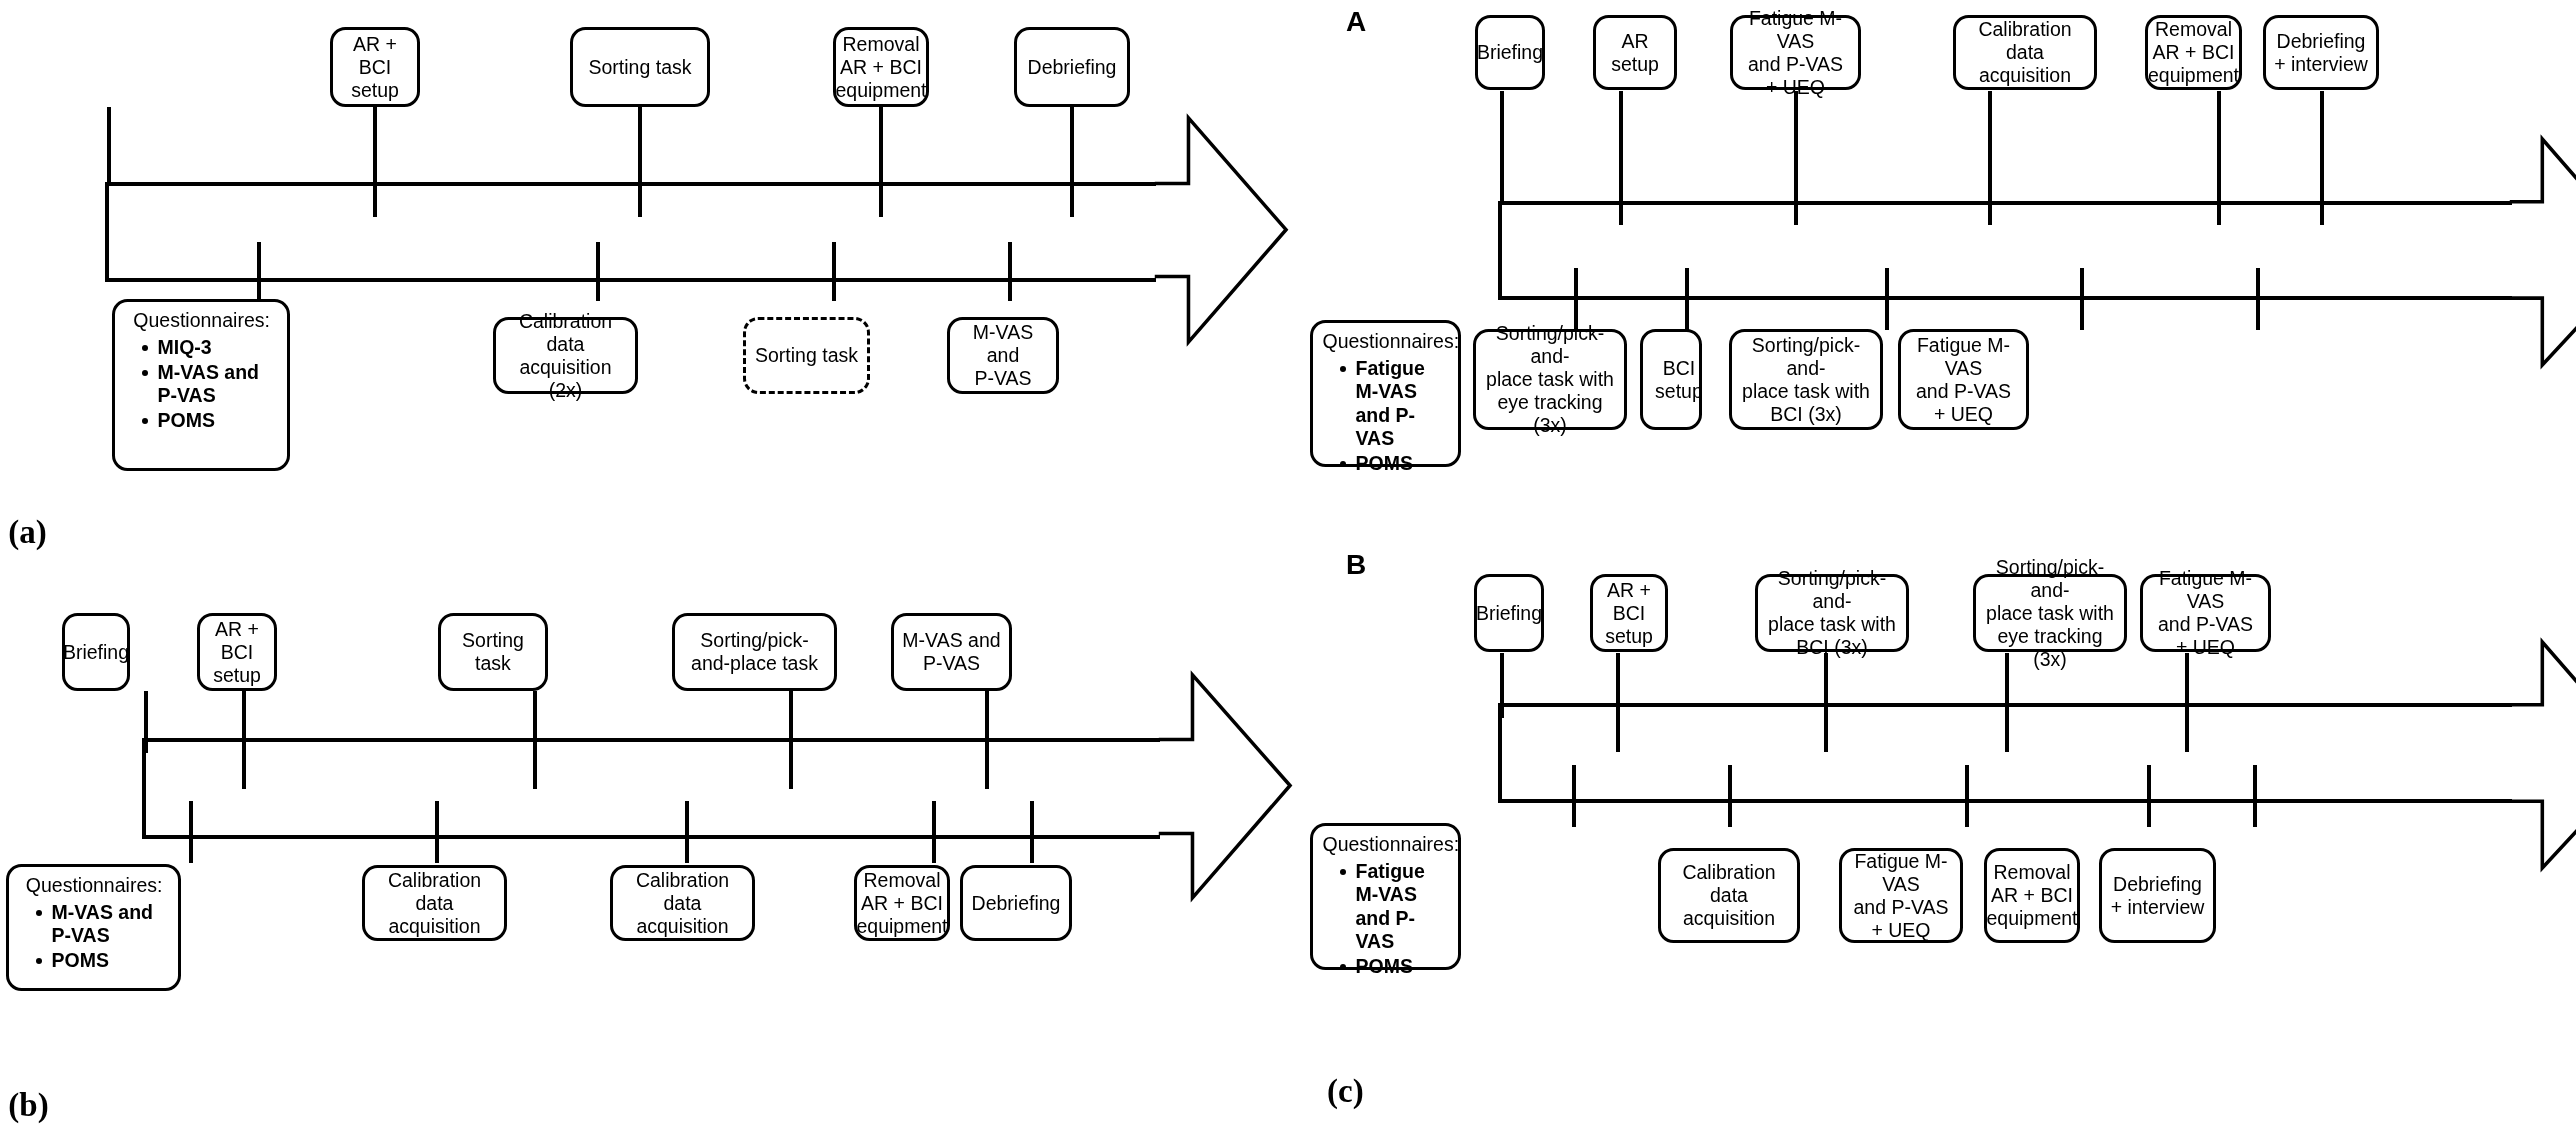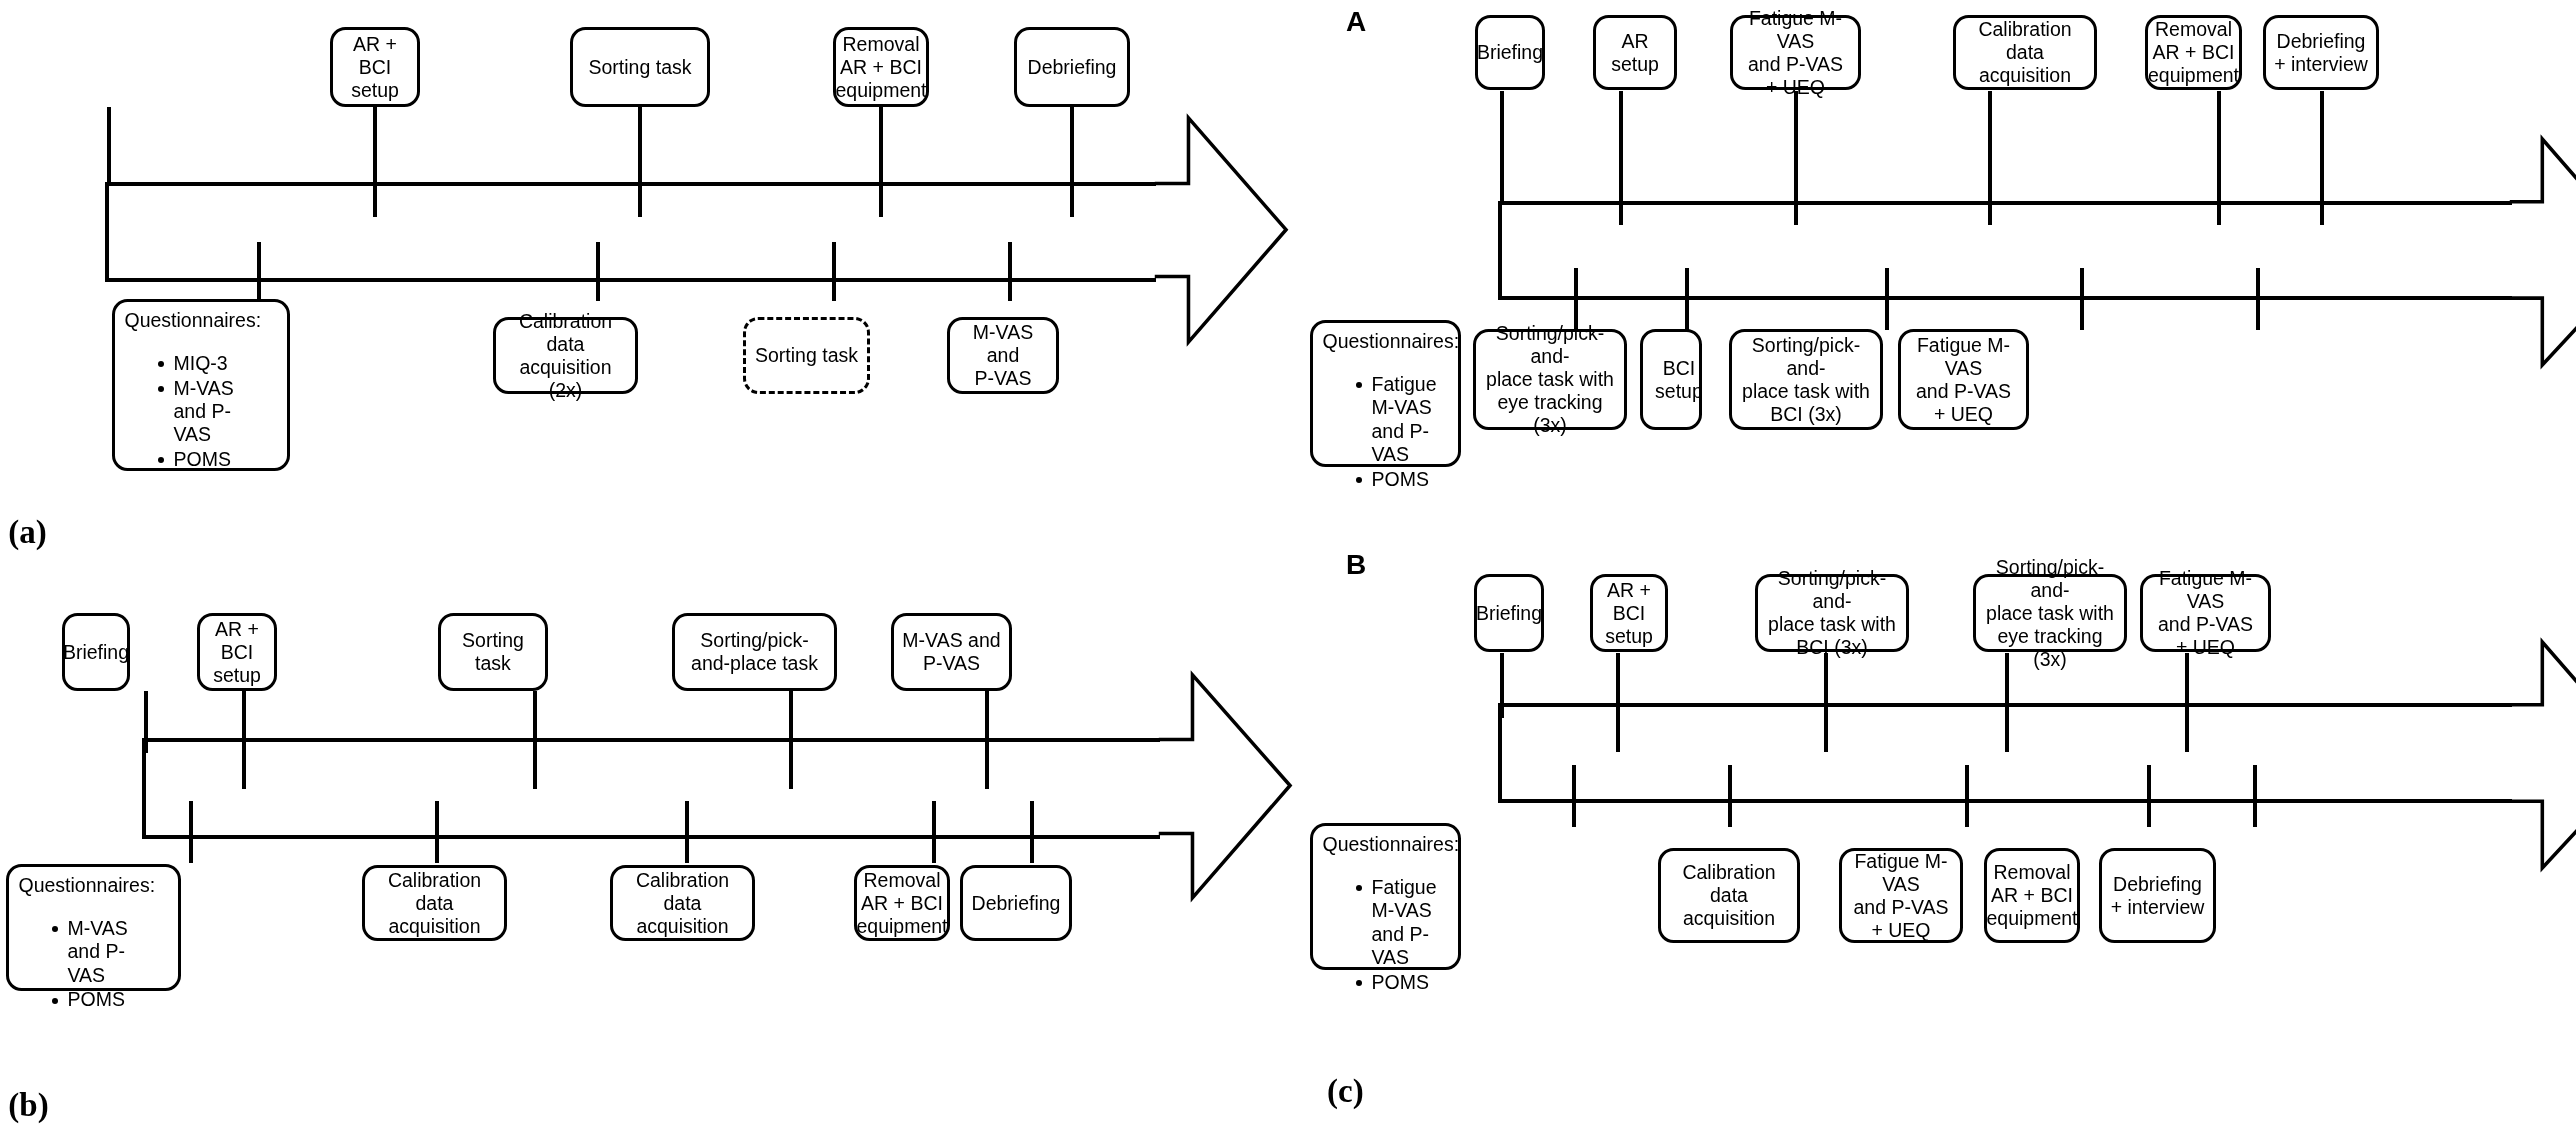--- a/index.html
+++ b/index.html
@@ -80,25 +80,27 @@
     color: #000;
     padding: 7px 8.3px 6px 9.5px;
     z-index: 3;
     display: flex;
     flex-direction: column;
   }
   .qbox .qtitle {
     display: block;
     margin-bottom: 3.6px;
     white-space: nowrap;
+    text-align: center;
   }
   .qbox ul {
-    margin: 16px;
+    margin: 0;
     padding-left: 33px;
     list-style: none;
+    font-weight: bold;
   }
   .qbox li {
     position: relative;
     margin: 0 0 1.2px 0;
     white-space: pre-line;
   }
   .qbox li::before {
     content: "";
     position: absolute;
     left: -15.4px;

